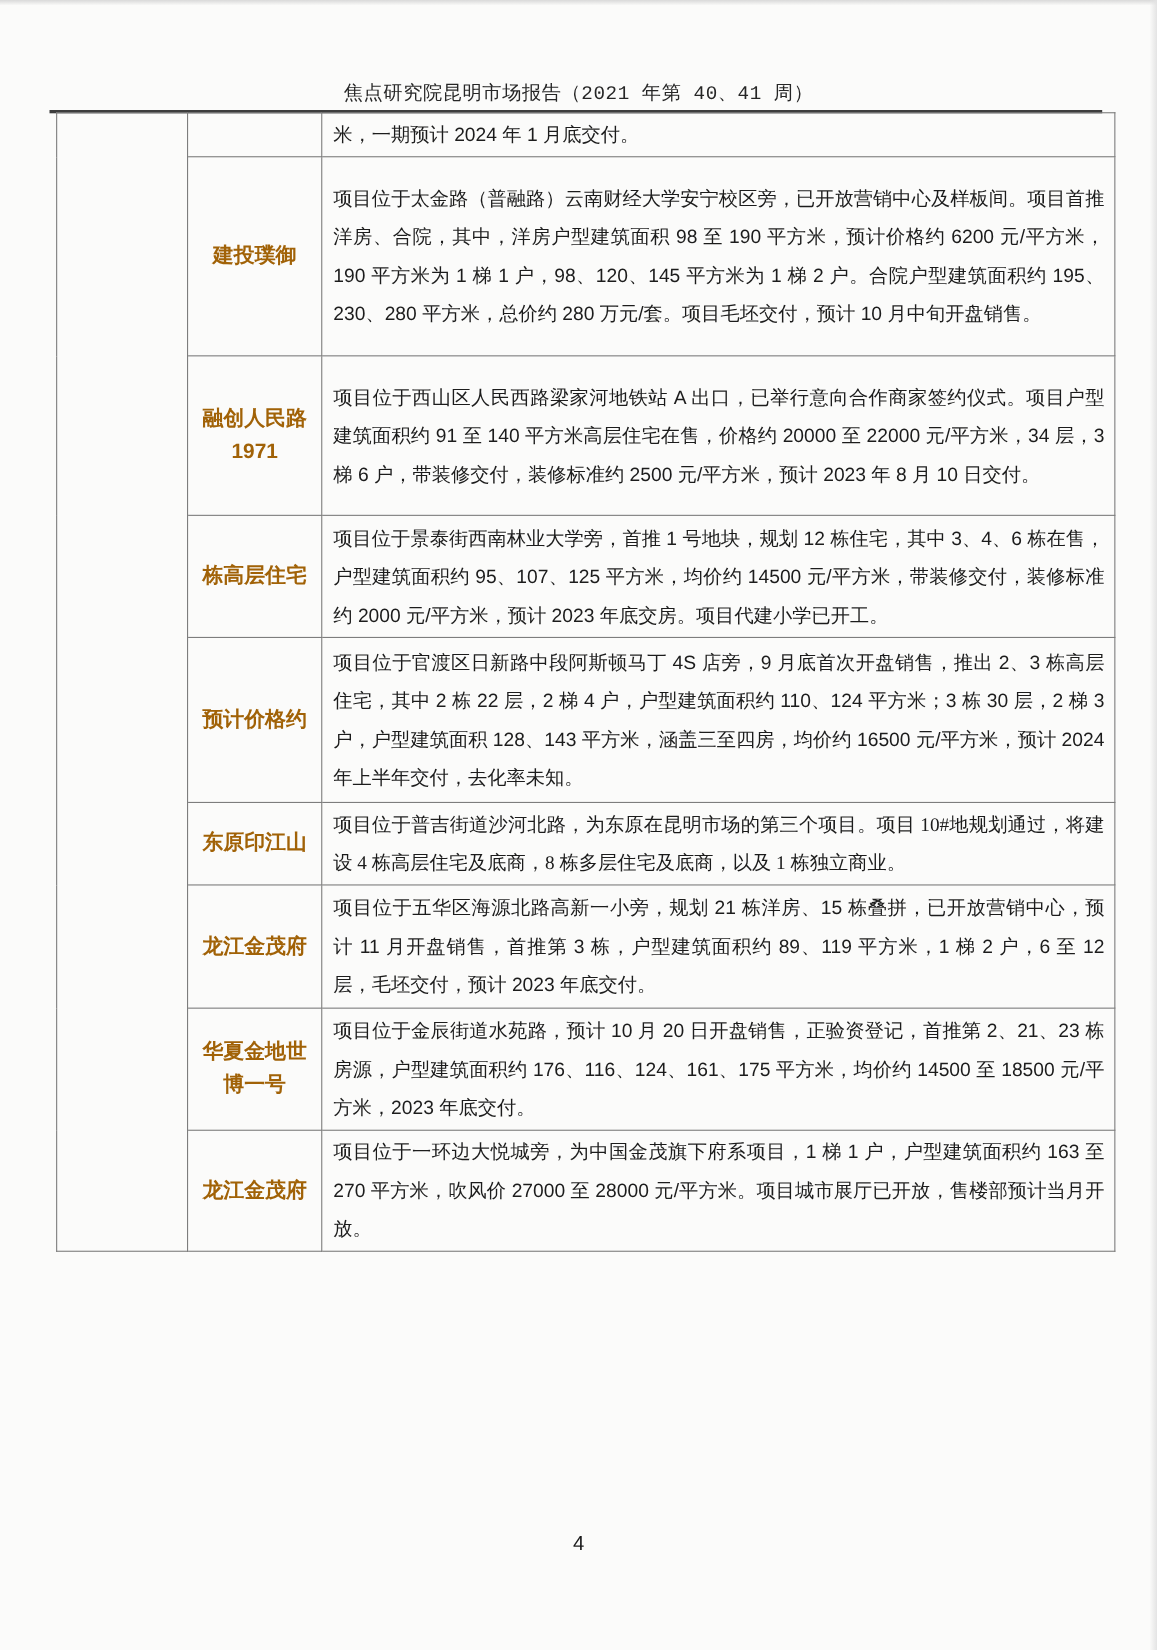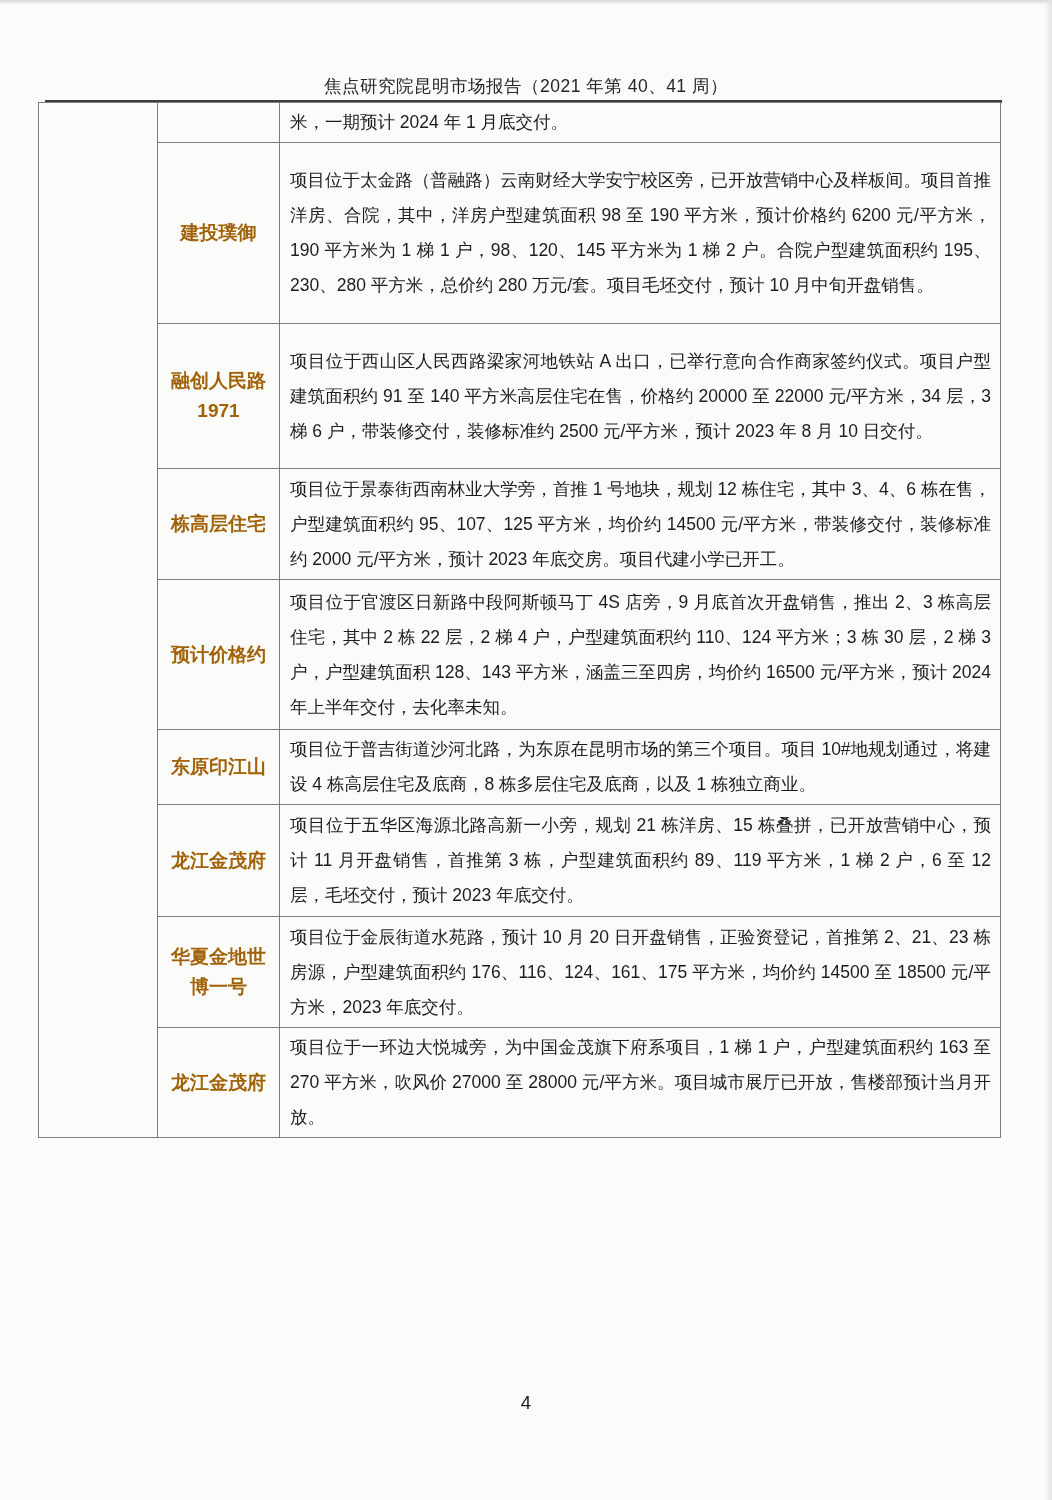--- a/index.html
+++ b/index.html
@@ -27,30 +27,31 @@
     background: linear-gradient(to left, #e3e3e3, rgba(227,227,227,0));
   }
   .doc-header {
     position: absolute;
     left: 0; top: 72px; width: 100%;
     text-align: center;
     font-size: 17.5px;
     line-height: 28px;
     color: #262626;
     letter-spacing: 0.5px;
+    font-family: Liberation Mono, monospace;
   }
   .header-rule {
     position: absolute;
     left: 45px; top: 100px;
     width: 957px; height: 3px;
     background: #3d3d3d;
   }
   table.report-table {
     position: absolute;
-    left: 38px; top: 102px;
+    left: 51px; top: 102px;
     width: 963px;
     border-collapse: collapse;
     table-layout: fixed;
   }
   table.report-table td {
     border: 1.5px solid #7d7d7d;
     vertical-align: middle;
   }
   td.col-left { width: 116px; }
   td.col-name {
@@ -105,21 +106,21 @@
         <td class="col-desc">项目位于西山区人民西路梁家河地铁站 A 出口，已举行意向合作商家签约仪式。项目户型建筑面积约 91 至 140 平方米高层住宅在售，价格约 20000 至 22000 元/平方米，34 层，3 梯 6 户，带装修交付，装修标准约 2500 元/平方米，预计 2023 年 8 月 10 日交付。</td>
       </tr>
       <tr style="height:111px;">
         <td class="col-name">栋高层住宅</td>
         <td class="col-desc">项目位于景泰街西南林业大学旁，首推 1 号地块，规划 12 栋住宅，其中 3、4、6 栋在售，户型建筑面积约 95、107、125 平方米，均价约 14500 元/平方米，带装修交付，装修标准约 2000 元/平方米，预计 2023 年底交房。项目代建小学已开工。</td>
       </tr>
       <tr style="height:150px;">
         <td class="col-name">预计价格约</td>
         <td class="col-desc">项目位于官渡区日新路中段阿斯顿马丁 4S 店旁，9 月底首次开盘销售，推出 2、3 栋高层住宅，其中 2 栋 22 层，2 梯 4 户，户型建筑面积约 110、124 平方米；3 栋 30 层，2 梯 3 户，户型建筑面积 128、143 平方米，涵盖三至四房，均价约 16500 元/平方米，预计 2024 年上半年交付，去化率未知。</td>
       </tr>
-      <tr style="height:73px;">
+      <tr style="height:73px;font-family:Liberation Serif, serif;">
         <td class="col-name">东原印江山</td>
         <td class="col-desc">项目位于普吉街道沙河北路，为东原在昆明市场的第三个项目。项目 10#地规划通过，将建设 4 栋高层住宅及底商，8 栋多层住宅及底商，以及 1 栋独立商业。</td>
       </tr>
       <tr style="height:112px;">
         <td class="col-name">龙江金茂府</td>
         <td class="col-desc">项目位于五华区海源北路高新一小旁，规划 21 栋洋房、15 栋叠拼，已开放营销中心，预计 11 月开盘销售，首推第 3 栋，户型建筑面积约 89、119 平方米，1 梯 2 户，6 至 12 层，毛坯交付，预计 2023 年底交付。</td>
       </tr>
       <tr style="height:111px;">
         <td class="col-name">华夏金地世博一号</td>
         <td class="col-desc">项目位于金辰街道水苑路，预计 10 月 20 日开盘销售，正验资登记，首推第 2、21、23 栋房源，户型建筑面积约 176、116、124、161、175 平方米，均价约 14500 至 18500 元/平方米，2023 年底交付。</td>

